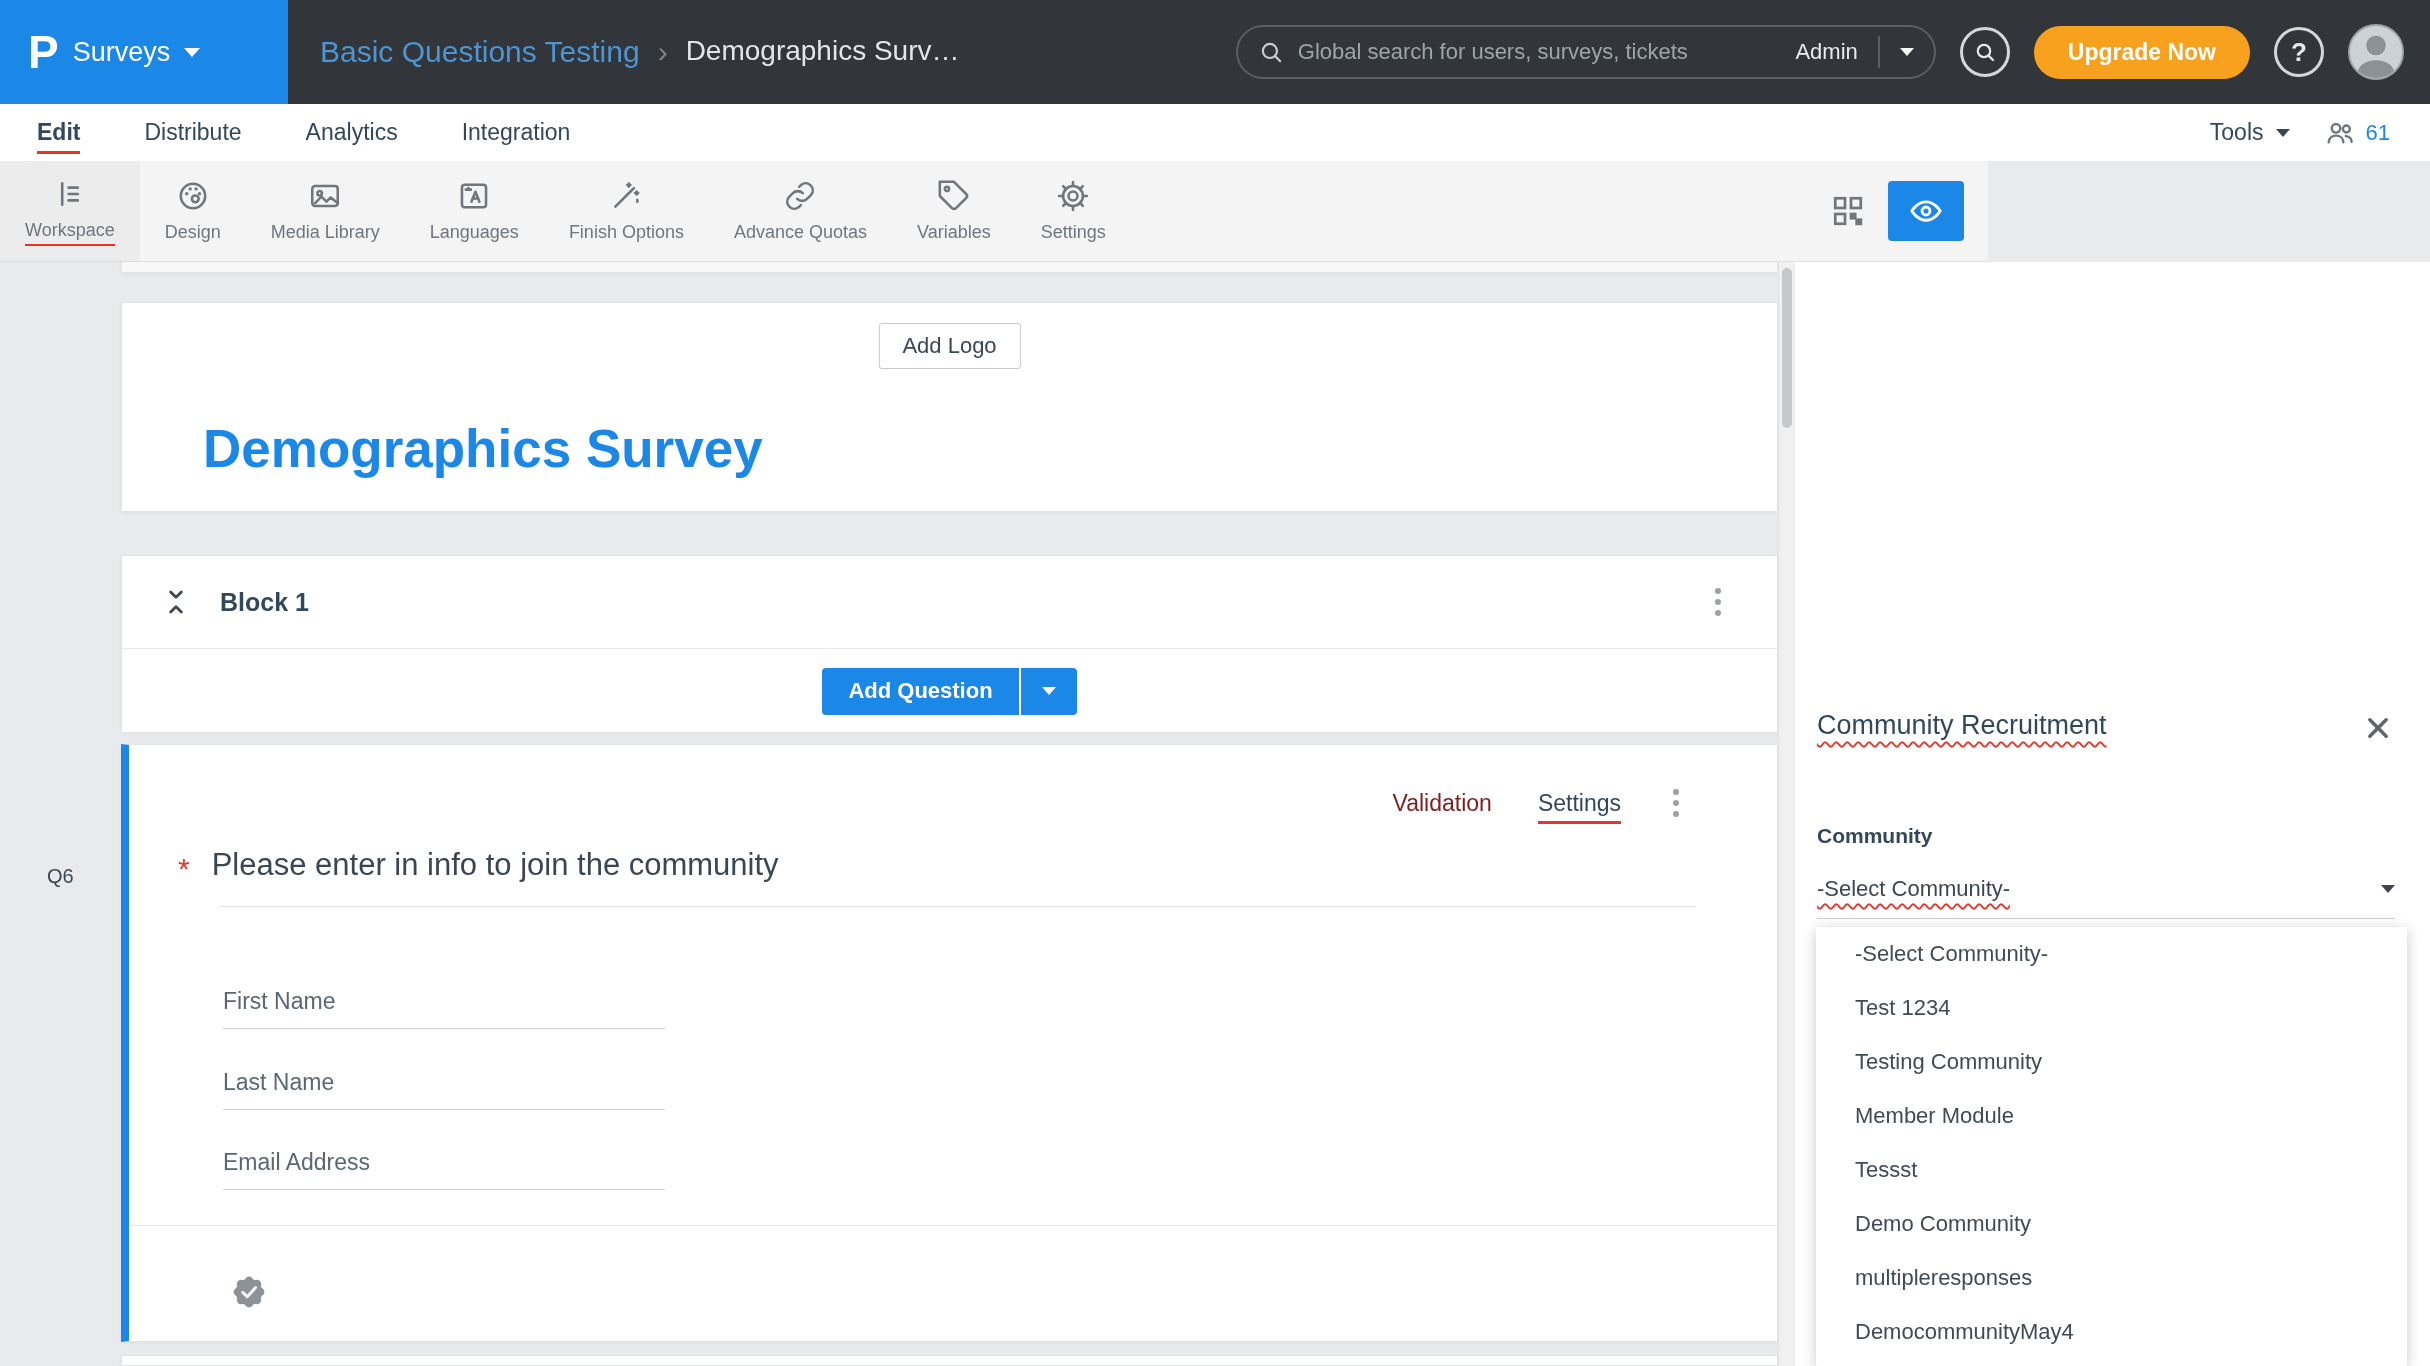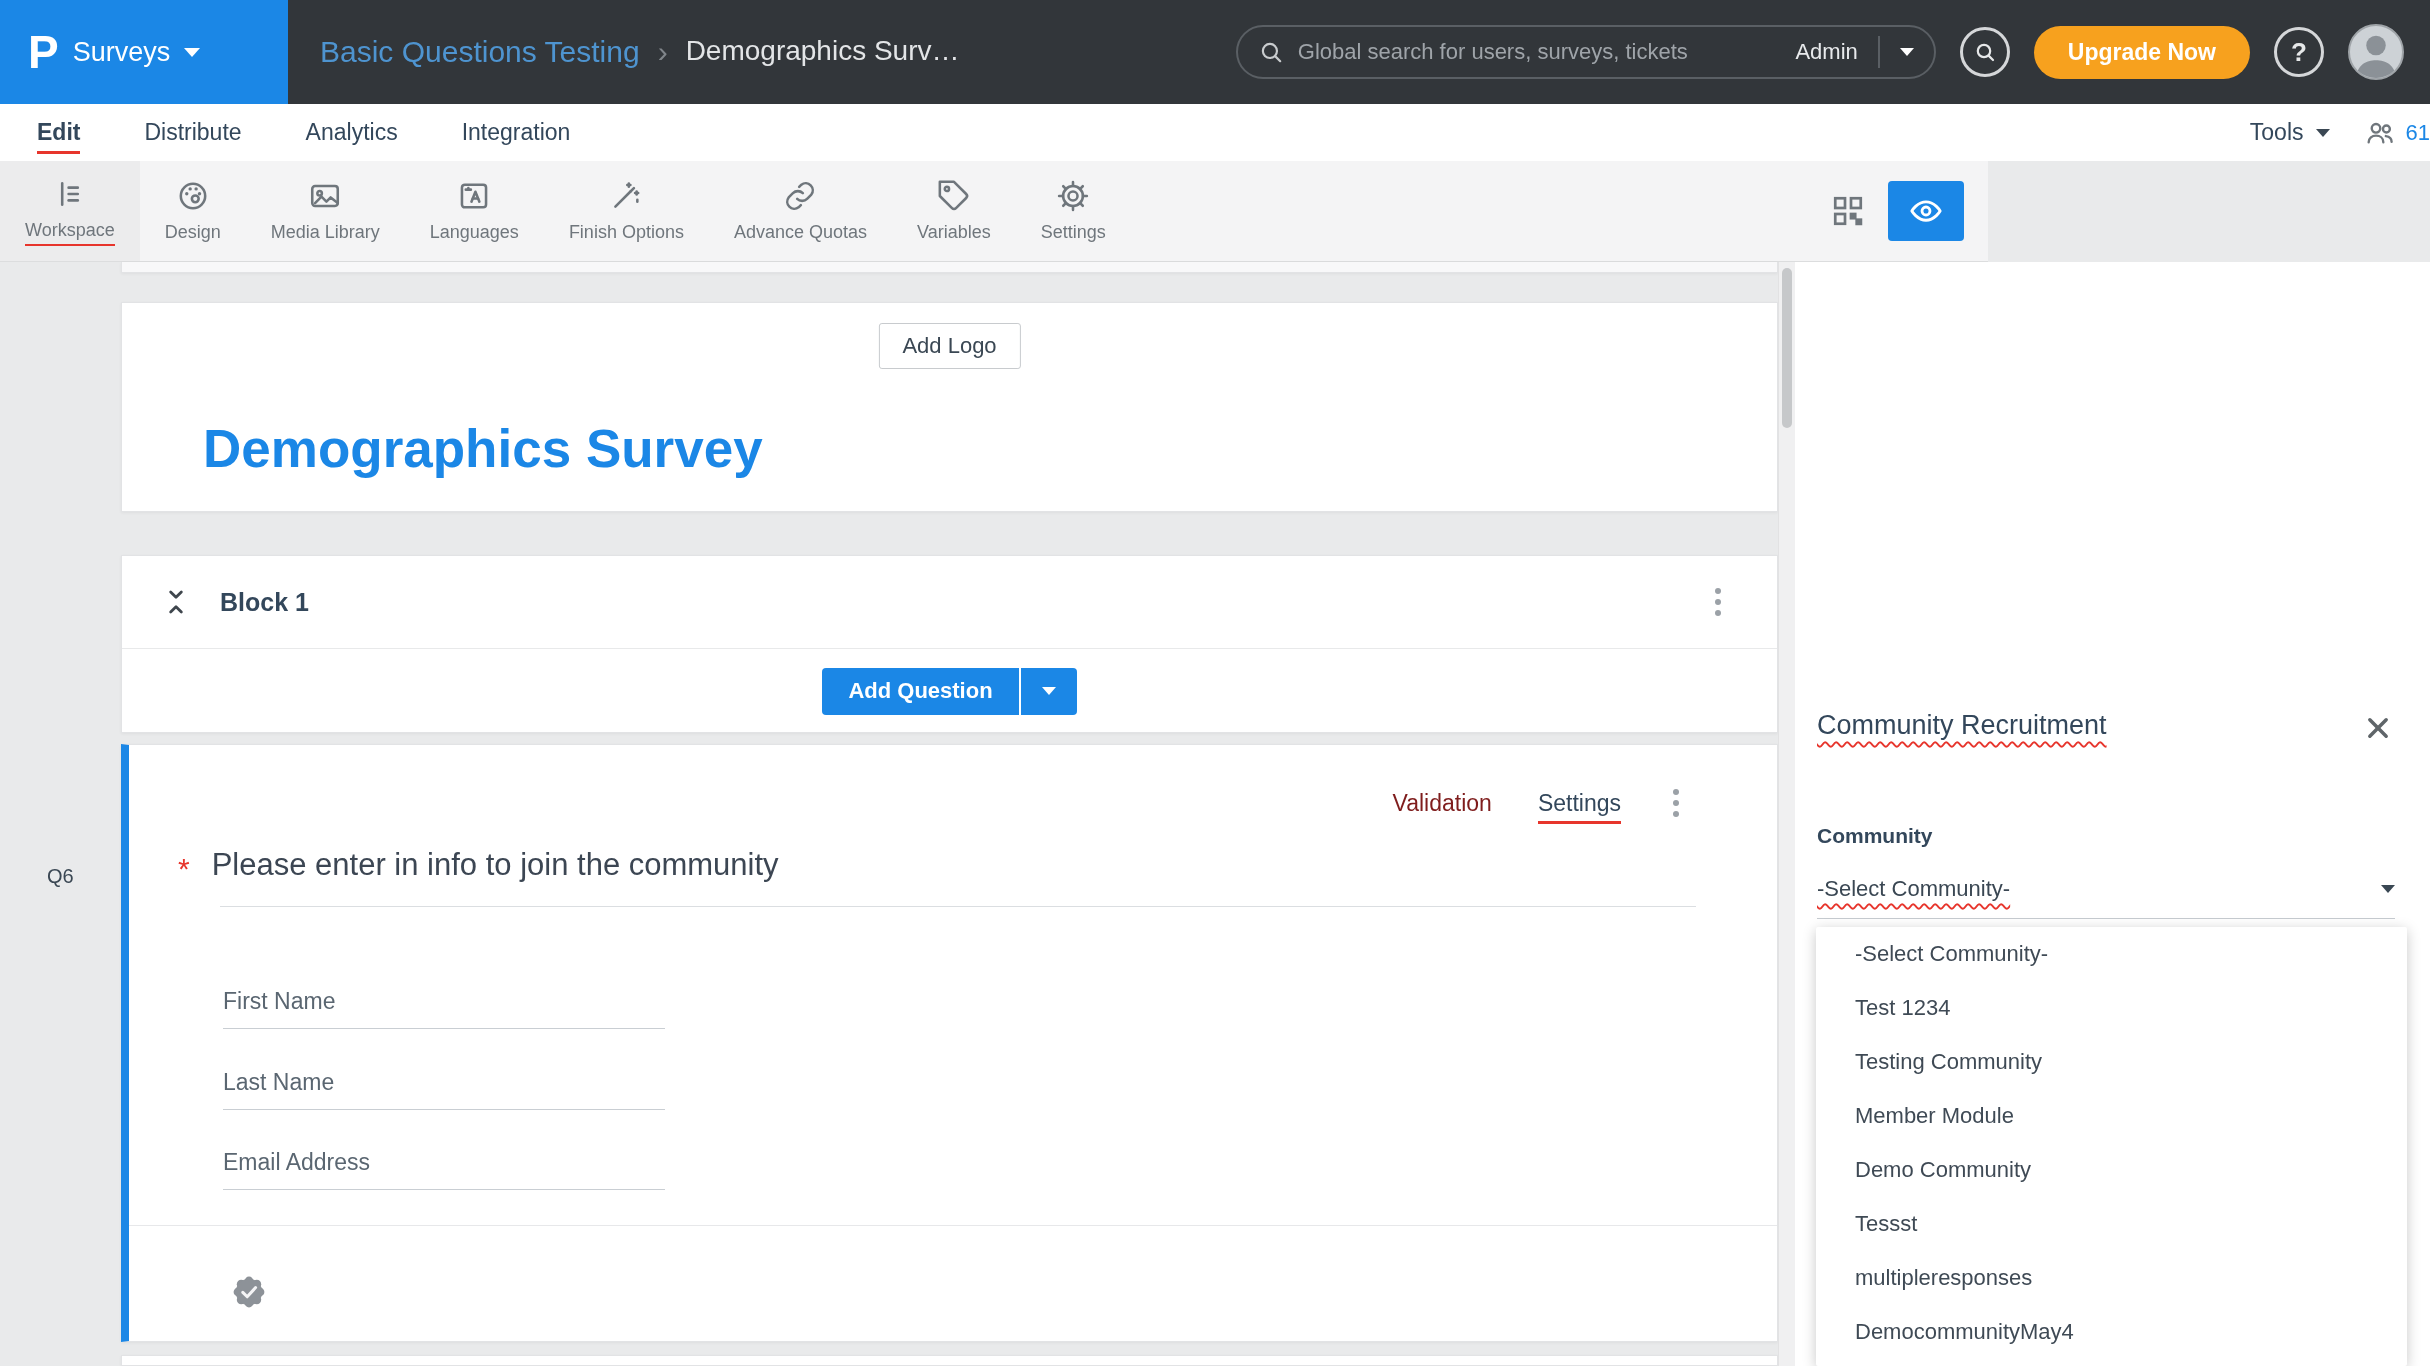--- a/index.html
+++ b/index.html
@@ -27,21 +27,21 @@
   .pill-divider { width:2px; height:32px; background:#5A5F64; margin:0 6px; }
   .circle-btn { width:50px; height:50px; border-radius:50%; border:3px solid #D5D7D9; background:transparent; display:flex; align-items:center; justify-content:center; cursor:pointer; color:#E6E8E9; font-size:26px; font-weight:600; font-family:"Liberation Sans", sans-serif; flex:none; }
   .upgrade-btn { height:53px; border:none; border-radius:27px; background:#F7A11E; color:#fff; font-size:23px; font-weight:700; padding:0 34px; cursor:pointer; font-family:"Liberation Sans", sans-serif; white-space:nowrap; }
   .avatar { width:56px; height:56px; border-radius:50%; background:#CDD2D6; overflow:hidden; display:flex; align-items:flex-end; justify-content:center; cursor:pointer; border:2px solid #9FA4A8; }
 
   
   .tabbar { position:absolute; top:104px; left:0; width:2430px; height:57px; background:#fff; display:flex; align-items:center; padding-left:37px; gap:64px; }
   .tab { font-size:23px; color:#33475B; cursor:pointer; font-weight:500; }
   .tab.active { font-weight:700; }
   .u-redline { border-bottom:3px solid #E7352C; padding-bottom:6px; }
-  .nav-right { margin-left:auto; display:flex; align-items:center; gap:34px; }
+  .nav-right { margin-left:auto; display:flex; align-items:center; gap:34px; padding-right:40px; }
   .tools { display:flex; align-items:center; gap:12px; color:#33475B; font-size:23px; cursor:pointer; }
   .collab { display:flex; align-items:center; gap:10px; cursor:pointer; }
   .collab-count { color:#1B87E6; font-size:22px; }
 
   
   .toolbar { position:absolute; top:161px; left:0; width:1988px; height:101px; background:#F4F4F5; border-bottom:1px solid #DCDDDE; display:flex; align-items:stretch; }
   .tb-item { display:flex; flex-direction:column; align-items:center; justify-content:center; gap:9px; padding:0 25px; cursor:pointer; }
   .tb-item.active { background:#ECECED; }
   .tb-label { font-size:18px; color:#6F767C; white-space:nowrap; }
   .u-redline2 { border-bottom:2px solid #E7352C; padding-bottom:3px; }
@@ -387,20 +387,20 @@
     <div class="panel-field-label">Community</div>
     <div class="panel-select">
       <span class="value u-wavy">-Select Community-</span>
       <span class="caret small dark"></span>
     </div>
     <div class="dropdown">
       <div class="dd-item">-Select Community-</div>
       <div class="dd-item">Test 1234</div>
       <div class="dd-item">Testing Community</div>
       <div class="dd-item">Member Module</div>
+      <div class="dd-item">Tessst</div>
       <div class="dd-item">Demo Community</div>
-      <div class="dd-item">Tessst</div>
       <div class="dd-item">multipleresponses</div>
       <div class="dd-item">DemocommunityMay4</div>
     </div>
   </aside>
 
 </div>
 
 </body></html>

